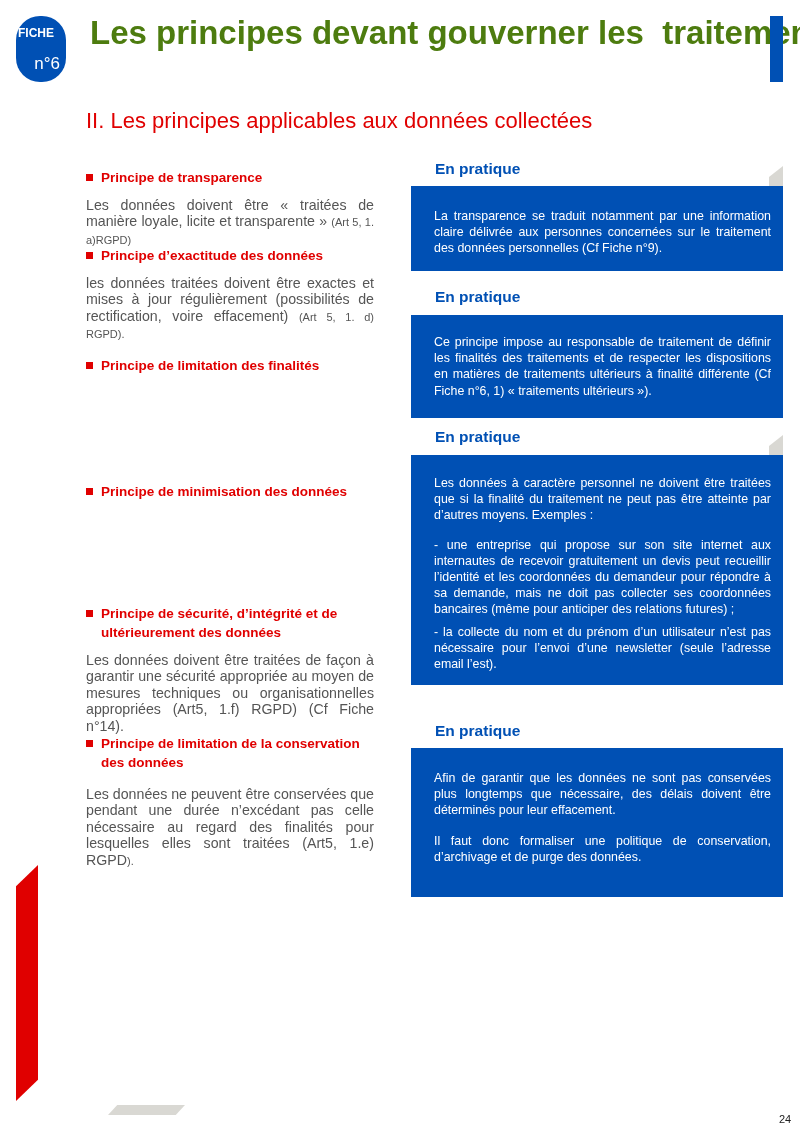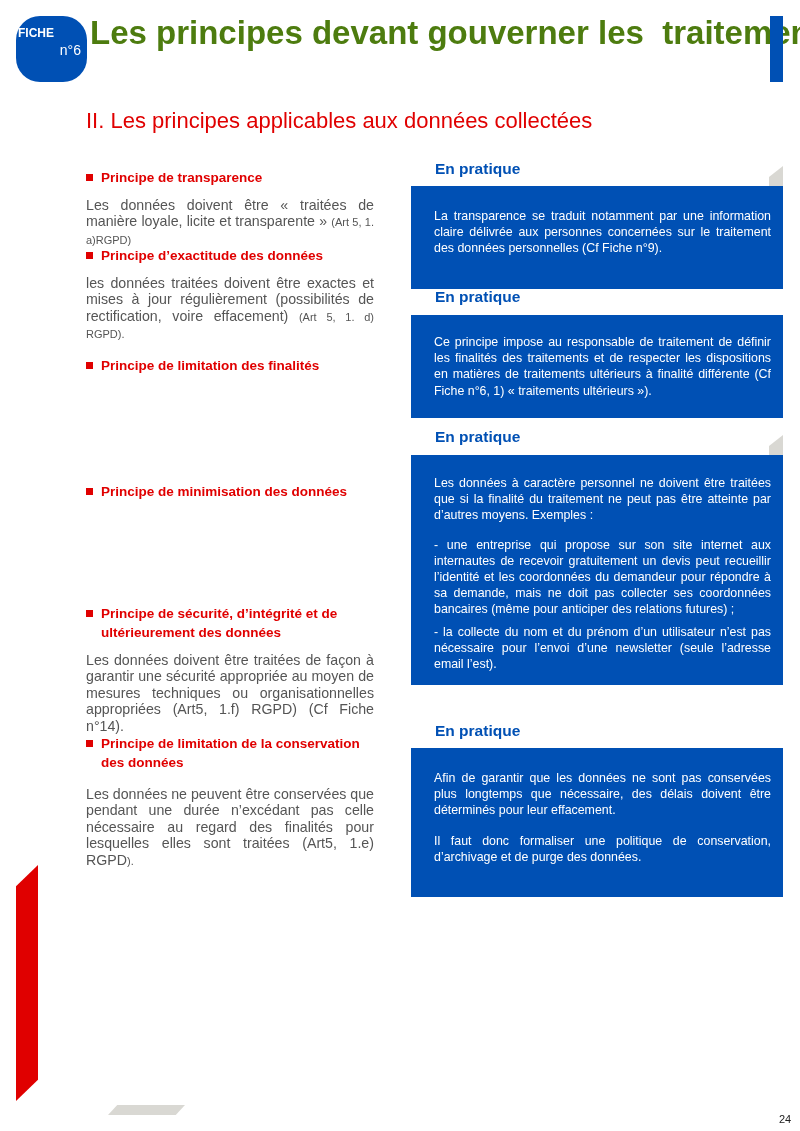--- a/index.html
+++ b/index.html
@@ -2,24 +2,24 @@
 <html><head>
 <meta charset="utf-8">
 <style>
   html, body { margin:0; padding:0; }
   body {
     width:800px; height:1131px; position:relative; background:#ffffff;
     font-family:"Liberation Sans", sans-serif; overflow:hidden;
   }
   .abs { position:absolute; }
   #fiche-badge {
-    left:16px; top:16px; width:71px; height:66px; background:#0050b4; color:#fff;border-radius:24px;
+    left:16px; top:16px; width:50px; height:66px; background:#0050b4; color:#fff;border-radius:24px;
   }
   #fiche-badge .l1 { position:absolute; left:2px; top:10px; font-size:12px; font-weight:bold; letter-spacing:0; }
-  #fiche-badge .l2 { position:absolute; right:6px; top:26px; font-size:14px; }
+  #fiche-badge .l2 { position:absolute; right:6px; top:38px; font-size:17px; }
   #page-title {
     left:90px; top:14px; font-size:33px; font-weight:bold; color:#4d7c0f; white-space:pre;
   }
   #top-right-bar { left:770px; top:16px; width:13px; height:66px; background:#0050b4; }
   #section-title { left:86px; top:108px; font-size:22px; color:#e00000; }
   .principle { left:86px; width:288px; }
   .p-head {
     color:#e00000; font-weight:bold; font-size:13.5px; line-height:19px; position:relative; padding-left:15px;
   }
   .p-head .bullet {
@@ -111,21 +111,21 @@
     <span class="bullet"></span>
     <span>Principe de limitation de la conservation des données</span>
   </div>
   <div class="p-body" style="margin-top:14px;">
     <span>Les données ne peuvent être conservées que pendant une durée n’excédant pas celle nécessaire au regard des finalités pour lesquelles elles sont traitées (Art5, 1.e) RGPD</span><span class="ref">).</span>
   </div>
 </div>
 
 <div class="abs ep-label" style="top:160px;">En pratique</div>
 <div class="tab" style="left:769px; top:166px;"></div>
-<div class="abs ep-box" style="top:186px; height:103px; padding-top:22px;">
+<div class="abs ep-box" style="top:186px; height:85px; padding-top:22px;">
   <p>La transparence se traduit notamment par une information claire délivrée aux personnes concernées sur le traitement des données personnelles (Cf Fiche n°9).</p>
 </div>
 
 <div class="abs ep-label" style="top:288px;">En pratique</div>
 <div class="abs ep-box" style="top:315px; height:103px; padding-top:19px;">
   <p>Ce principe impose au responsable de traitement de définir les finalités des traitements et de respecter les dispositions en matières de traitements ultérieurs à finalité différente (Cf Fiche n°6, 1) « traitements ultérieurs »).</p>
 </div>
 
 <div class="abs ep-label" style="top:428px;">En pratique</div>
 <div class="tab" style="left:769px; top:435px;"></div>

